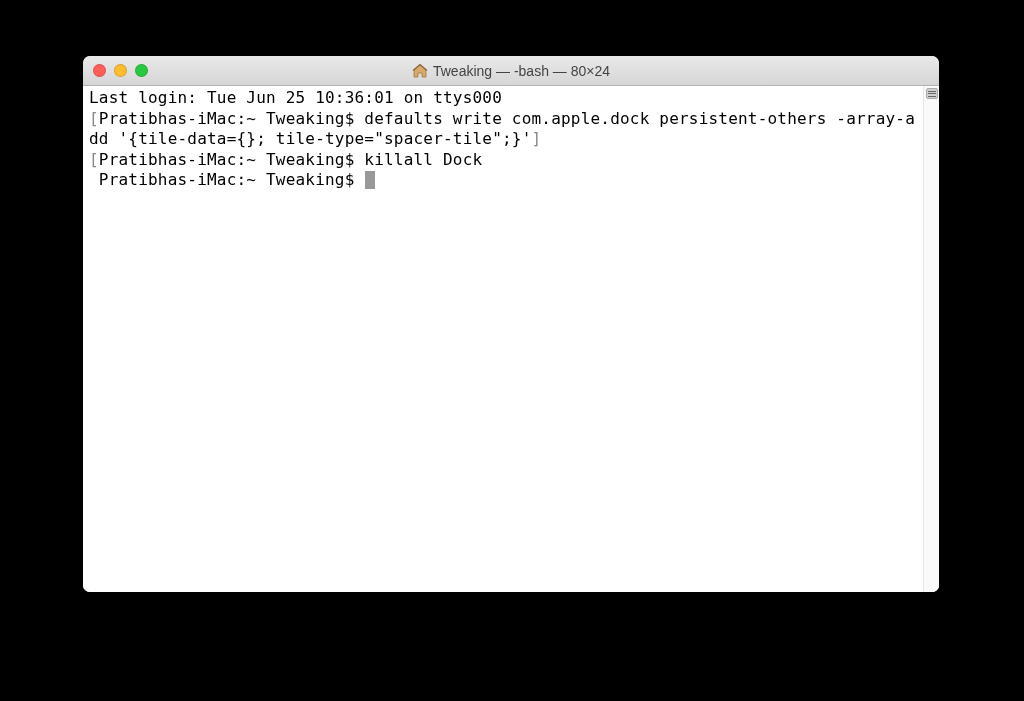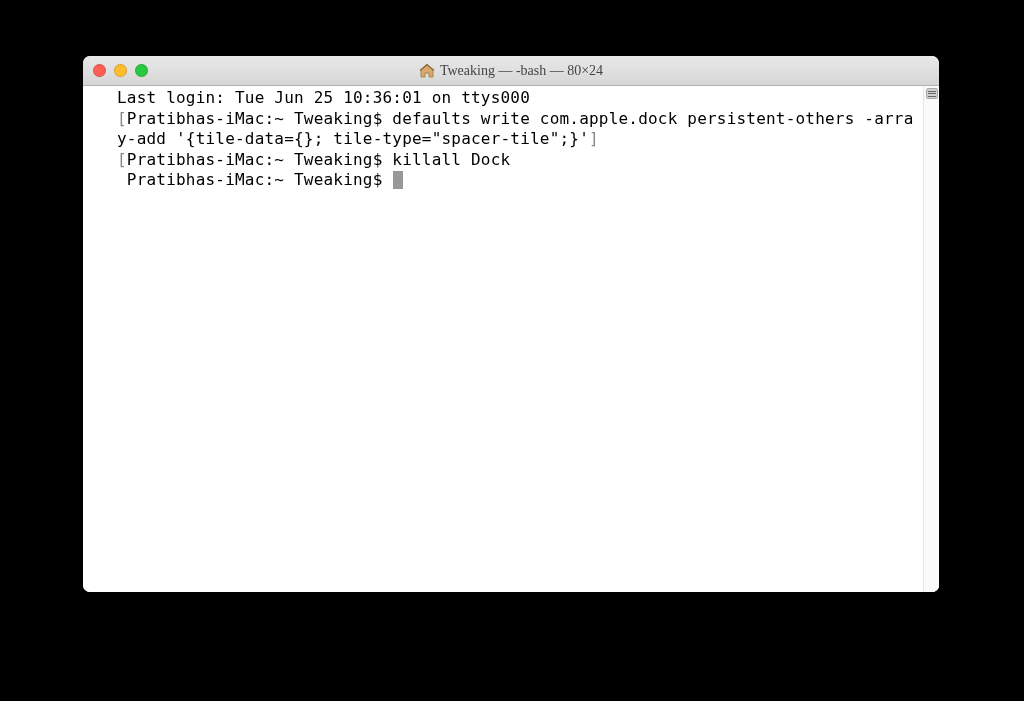--- a/index.html
+++ b/index.html
@@ -29,21 +29,20 @@
     }
     .titlebar {
       height: 30px;
       background: linear-gradient(to bottom, #e9e9e9, #d6d6d6);
       border-bottom: 1px solid #b2b2b2;
       display: flex;
       align-items: center;
       position: relative;
       border-top-left-radius: 7px;
       border-top-right-radius: 7px;
-      font-family: Liberation Serif, serif;
     }
     .traffic-lights {
       display: flex;
       align-items: center;
       gap: 8px;
       margin-left: 10px;
     }
     .traffic-light {
       width: 13px;
       height: 13px;
@@ -82,21 +81,20 @@
       font-family: "Menlo", "Monaco", "Consolas", monospace;
       font-size: 16px;
       line-height: 20.5px;
       color: #000;
       white-space: pre-wrap;
       word-break: break-all;
       letter-spacing: 0.2px;
     }
     .prompt-line {
       display: block;
-      margin-left: 28px;
     }
     .lbracket, .rbracket {
       color: #888;
     }
     .cursor {
       display: inline-block;
       width: 10px;
       height: 18px;
       background: #999;
       vertical-align: text-bottom;

